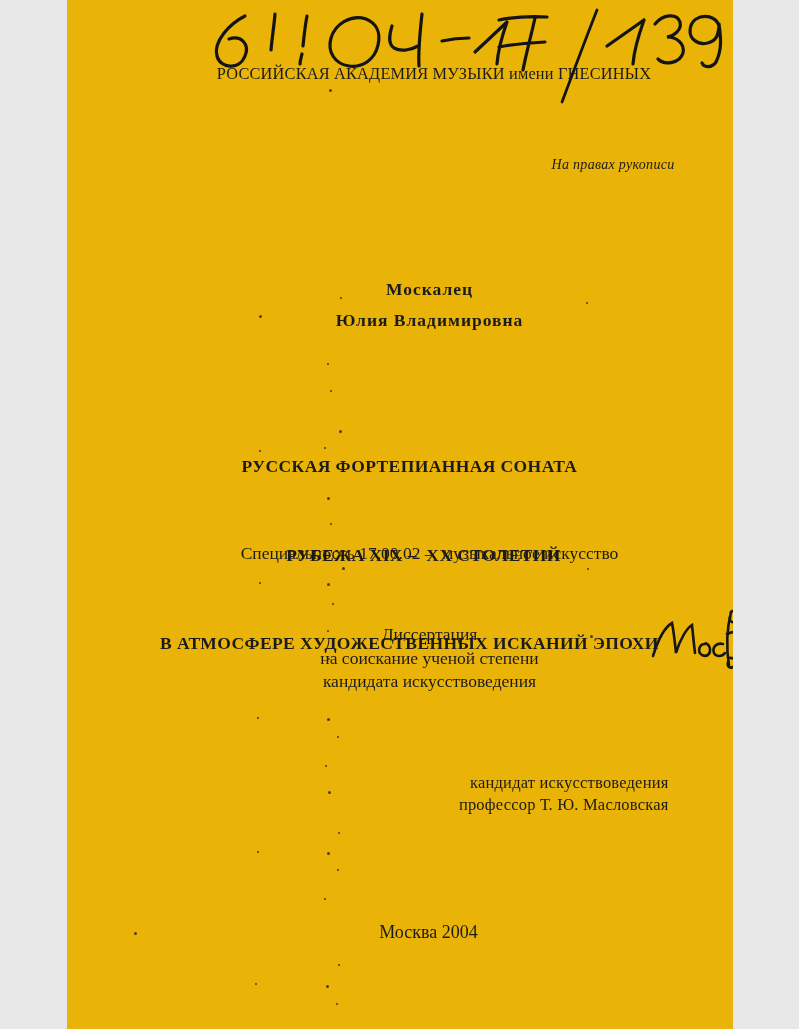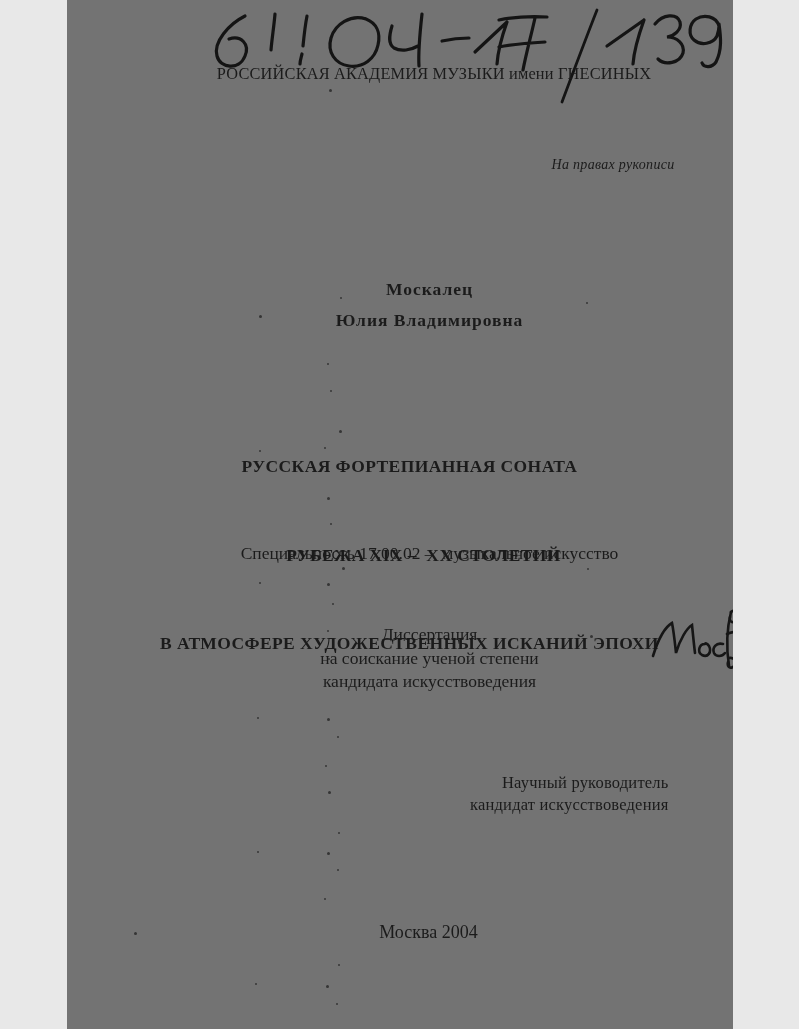--- a/index.html
+++ b/index.html
@@ -1,20 +1,20 @@
 <!DOCTYPE html>
 <html lang="ru"><head>
 <meta charset="utf-8">
 <title>Dissertation title page</title>
 <style>
   html,body{margin:0;padding:0;background:#e8e8e8;}
   .page{
     position:relative;
     width:666px;height:1029px;
-    background:#737373;
+    background:#eab308;
     font-family:"Liberation Serif","DejaVu Serif",serif;
     color:#1b1b1b;
     overflow:hidden;
     margin:0 auto;
   }
   .hw-svg{position:absolute;pointer-events:none;}
   .institution{
     position:absolute;top:64px;left:0;width:100%;
     text-align:center;font-size:17px;letter-spacing:.2px;
     transform:translateX(34px) scaleX(.96);
@@ -108,22 +108,22 @@
     <path d="M8,54 C13,38 20,25 27,21 C29,31 30,42 31,51 C35,37 42,26 47,23 C48,33 49,43 50,51"></path>
     <path d="M60,42 C54,42 52,50 57,53 C63,56 67,50 64,44 C62,41 60,41 60,42"></path>
     <path d="M78,42 C71,40 67,46 69,51 C71,55 77,55 80,51"></path>
     <path d="M86,10 C82,26 81,45 84,64"></path>
     <path d="M86,10 C91,6 95,11 91,18 C88,22 84,20 85,15"></path>
     <path d="M84,56 C90,55 93,61 88,65 C84,67 82,64 83,60"></path>
     <path d="M82,32 C92,28 102,29 111,30"></path>
   </svg>
 
   <div class="advisor-block">
-    <div>Научный руководитель</div>
     <div>кандидат искусствоведения</div>
+    <div>профессор Т. Ю. Масловская</div>
   </div>
 
   <div class="city-year">Москва 2004</div>
 
   <div id="artifacts">
       <div class="dot" style="left: 262px; top: 89px; width: 3px; height: 3px;"></div>
       <div class="dot" style="left: 273px; top: 297px; width: 2px; height: 2px;"></div>
       <div class="dot" style="left: 519px; top: 302px; width: 2px; height: 2px;"></div>
       <div class="dot" style="left: 192px; top: 315px; width: 3px; height: 3px;"></div>
       <div class="dot" style="left: 260px; top: 363px; width: 2px; height: 2px;"></div>

